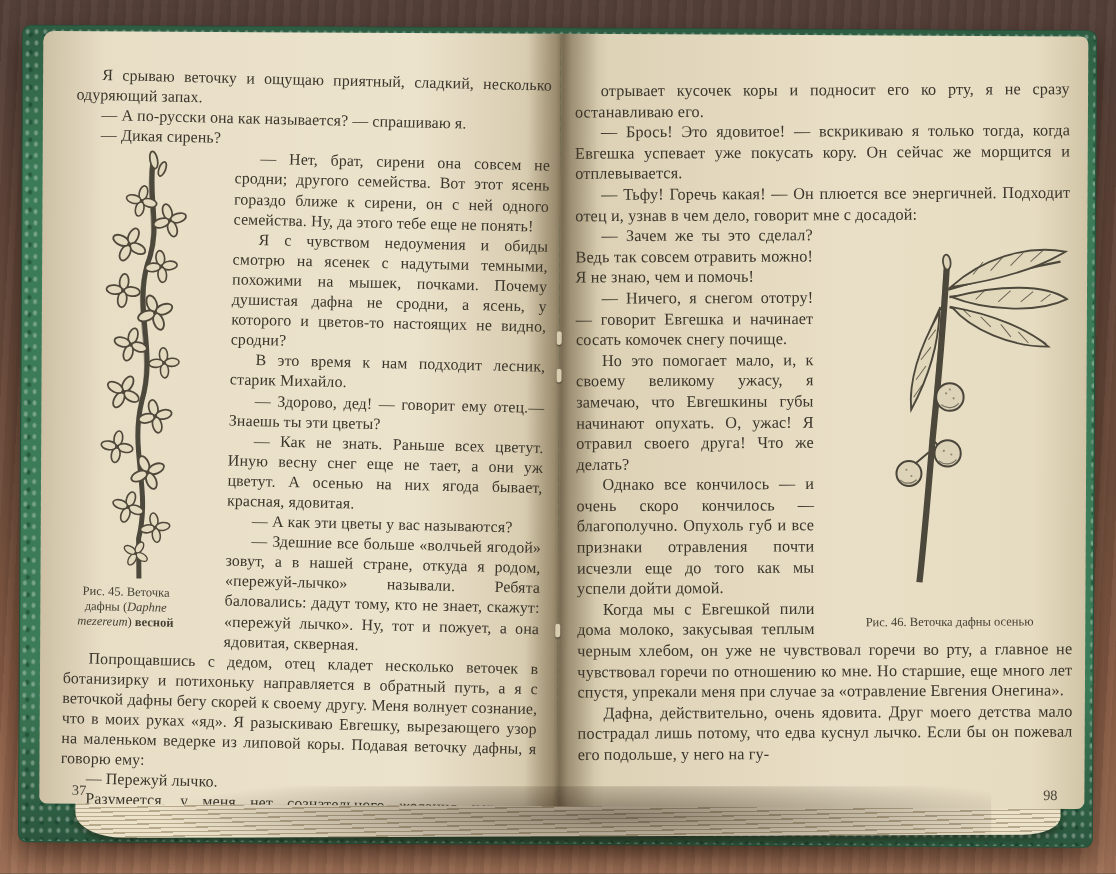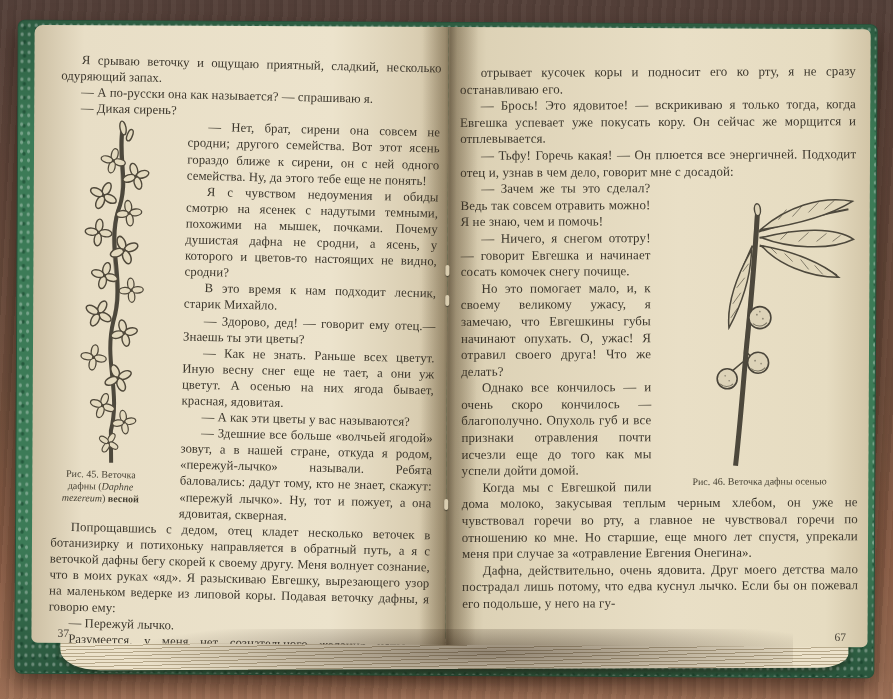--- a/index.html
+++ b/index.html
@@ -95,21 +95,21 @@
   }
   .figure-right{
     float:right;width:196px;margin:0 0 2px 10px;
   }
   .figure svg{display:block;}
   .fig-caption{
     font-size:10px;line-height:12px;color:#464134;
     text-indent:0;text-align:center;letter-spacing:0;
   }
   .figure-left .fig-caption{width:86px;margin:4px auto 0 6px;}
-  .figure-right .fig-caption{margin-top:6px;text-align:center;}
+  .figure-right .fig-caption{margin-top:23px;text-align:center;}
   .latin{font-style:italic;}
   .caption-bold{font-weight:bold;}
 
   .page-number{
     position:absolute;bottom:4px;font-size:11.5px;color:#4a443a;
   }
   .page-left .page-number{left:26px;transform:rotate(1deg);}
   .page-right .page-number{right:22px;transform:rotate(-0.5deg);}
 
   .ink{stroke:#4d483c;fill:none;}
@@ -231,21 +231,21 @@
             <div class="fig-caption">Рис. 46. Веточка дафны осенью</div>
           </div>
 
           <p>— Зачем же ты это сделал? Ведь так совсем отравить можно! Я не знаю, чем и помочь!</p>
           <p>— Ничего, я снегом ототру! — говорит Евгешка и начинает сосать комочек снегу почище.</p>
           <p>Но это помогает мало, и, к своему великому ужасу, я замечаю, что Евгешкины губы начинают опухать. О, ужас! Я отравил своего друга! Что же делать?</p>
           <p>Однако все кончилось — и очень скоро кончилось — благополучно. Опухоль губ и все признаки отравления почти исчезли еще до того как мы успели дойти домой.</p>
           <p>Когда мы с Евгешкой пили дома молоко, закусывая теплым черным хлебом, он уже не чувствовал горечи во рту, а главное не чувствовал горечи по отношению ко мне. Но старшие, еще много лет спустя, упрекали меня при случае за «отравление Евгения Онегина».</p>
           <p>Дафна, действительно, очень ядовита. Друг моего детства мало пострадал лишь потому, что едва куснул лычко. Если бы он пожевал его подольше, у него на гу-</p>
         </div>
-        <div class="page-number">67</div>
+        <div class="page-number">98</div>
       </div>
 
       <div class="gutter"></div>
       <div class="stitch s1"></div>
       <div class="stitch s2"></div>
       <div class="stitch s3"></div>
     </div>
   </div>
 </div>
 

